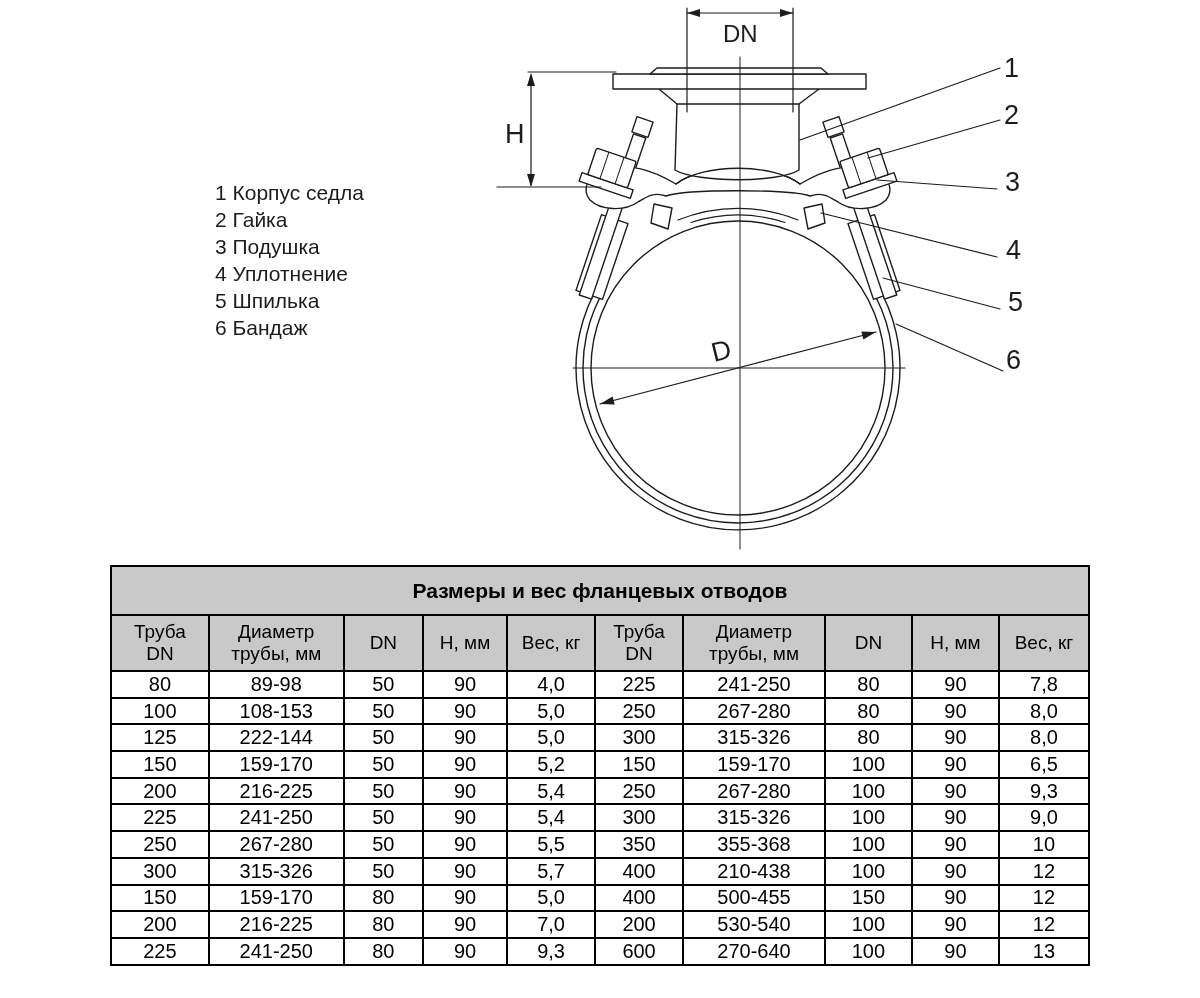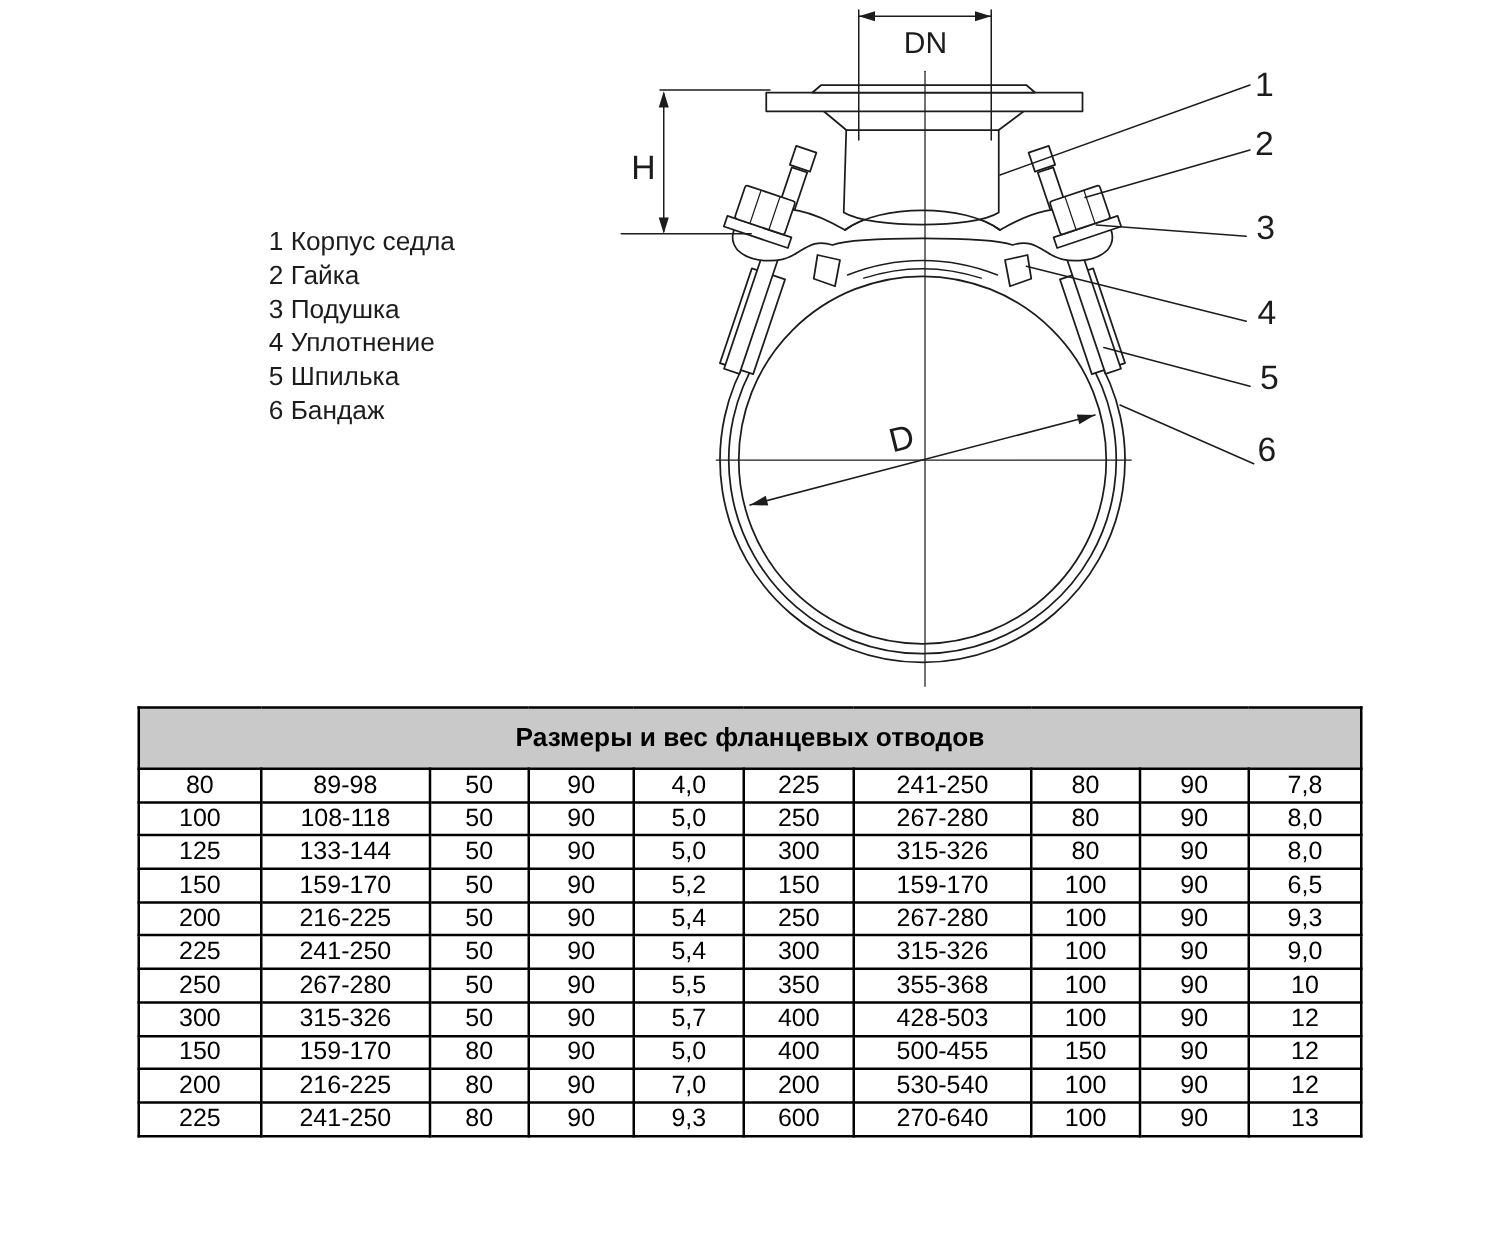--- a/index.html
+++ b/index.html
@@ -154,49 +154,65 @@
         <col style="width:9.0%">
       <col style="width:14.5%">
         <col style="width:8.9%">
         <col style="width:8.9%">
       <col style="width:9.2%">
     </colgroup>
     <thead>
       <tr>
         <th class="tbl-title" colspan="10">Размеры и вес фланцевых отводов</th>
       </tr>
+      <tr class="hdr">
+          <th>Труба
+DN</th>
+          <th>Диаметр
+трубы, мм</th>
+          <th>DN</th>
+          <th>Н, мм</th>
+          <th>Вес, кг</th>
+          <th>Труба
+DN</th>
+          <th>Диаметр
+трубы, мм</th>
+          <th>DN</th>
+          <th>Н, мм</th>
+          <th>Вес, кг</th>
+        </tr>
     </thead>
     <tbody>
         <tr>
           <td>80</td>
           <td>89-98</td>
           <td>50</td>
           <td>90</td>
           <td>4,0</td>
           <td>225</td>
           <td>241-250</td>
           <td>80</td>
           <td>90</td>
           <td>7,8</td>
         </tr>
         <tr>
           <td>100</td>
-          <td>108-118</td>
+          <td>108-153</td>
           <td>50</td>
           <td>90</td>
           <td>5,0</td>
           <td>250</td>
           <td>267-280</td>
           <td>80</td>
           <td>90</td>
           <td>8,0</td>
         </tr>
         <tr>
           <td>125</td>
-          <td>133-144</td>
+          <td>222-144</td>
           <td>50</td>
           <td>90</td>
           <td>5,0</td>
           <td>300</td>
           <td>315-326</td>
           <td>80</td>
           <td>90</td>
           <td>8,0</td>
         </tr>
         <tr>
@@ -247,21 +263,21 @@
           <td>90</td>
           <td>10</td>
         </tr>
         <tr>
           <td>300</td>
           <td>315-326</td>
           <td>50</td>
           <td>90</td>
           <td>5,7</td>
           <td>400</td>
-          <td>428-503</td>
+          <td>210-438</td>
           <td>100</td>
           <td>90</td>
           <td>12</td>
         </tr>
         <tr>
           <td>150</td>
           <td>159-170</td>
           <td>80</td>
           <td>90</td>
           <td>5,0</td>

